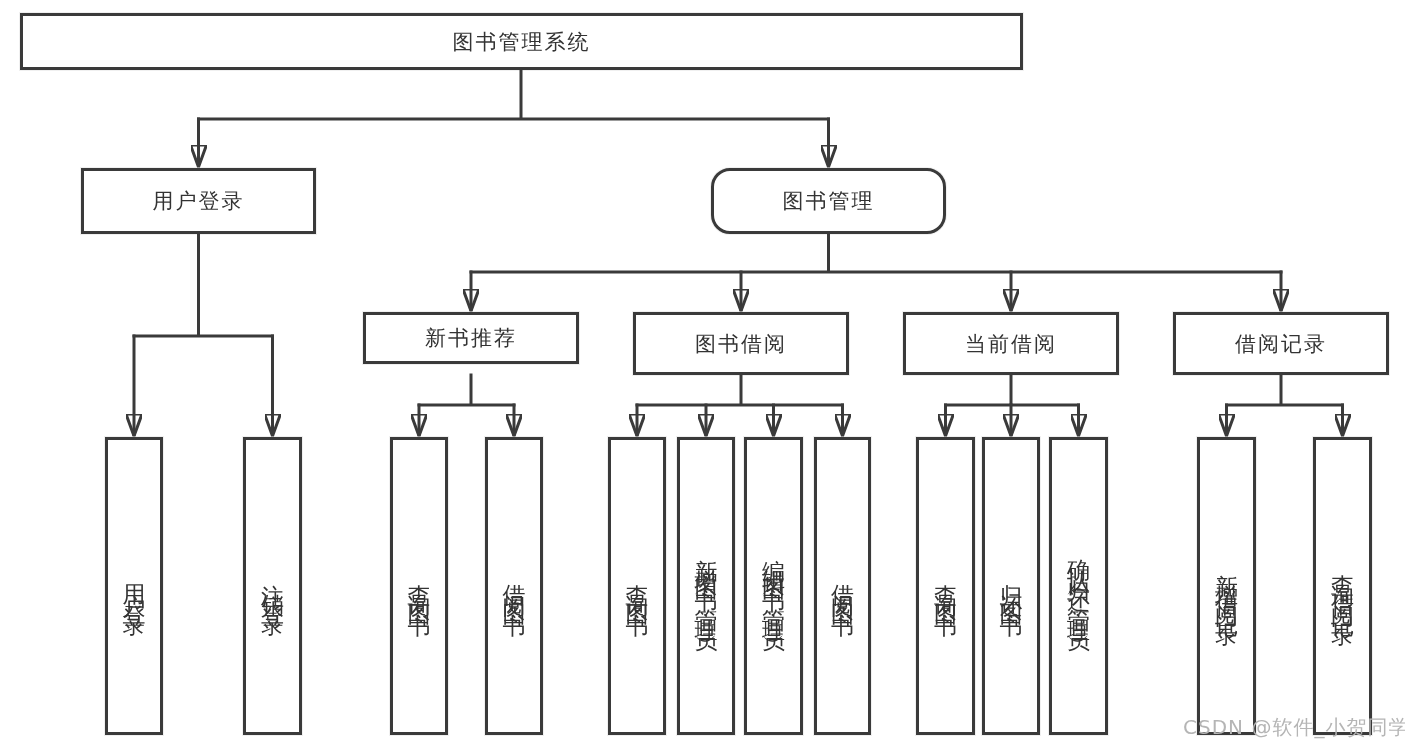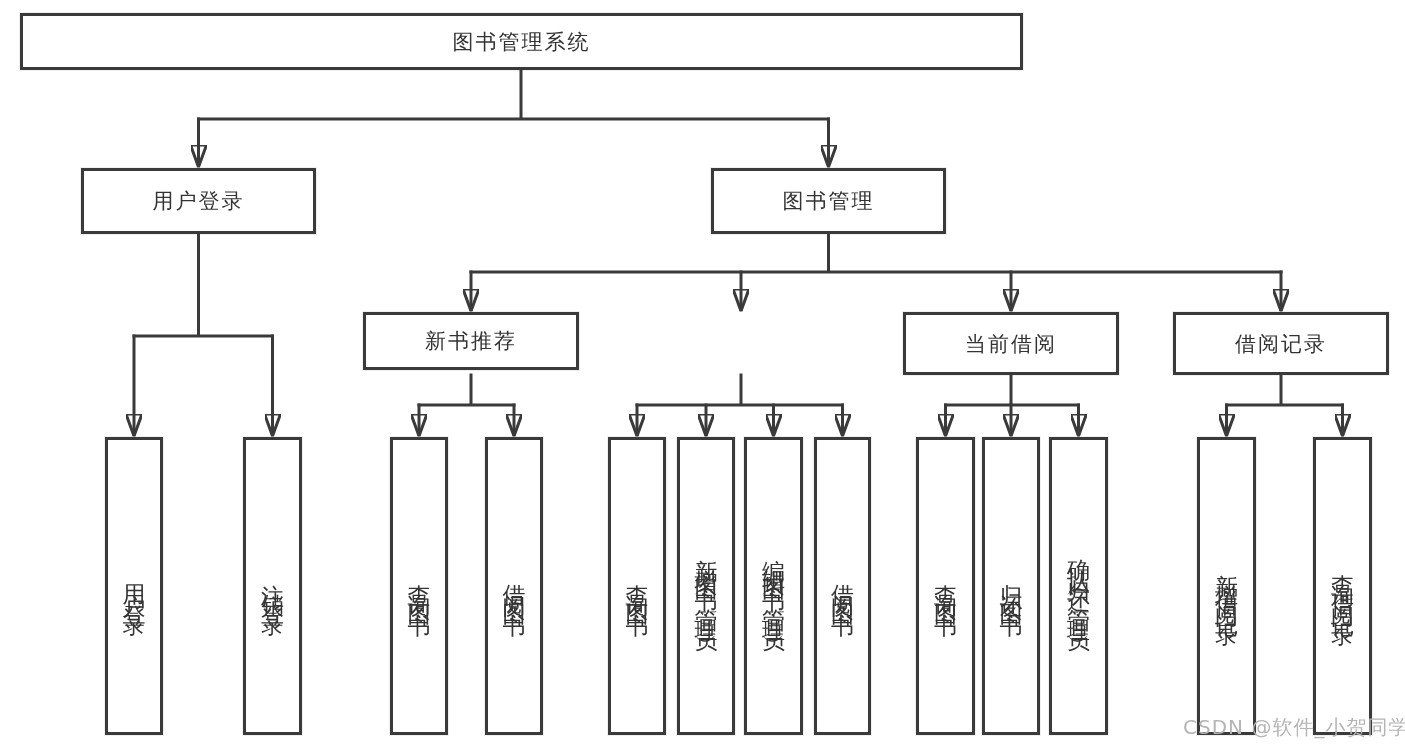--- a/index.html
+++ b/index.html
@@ -111,23 +111,24 @@
     <line x1="1078.5" y1="405" x2="1078.5" y2="435" marker-end="url(#arrow)"></line>
 
     <path d="M1281,375 V405 M1226.5,405 H1342.5"></path>
     <line x1="1226.5" y1="405" x2="1226.5" y2="435" marker-end="url(#arrow)"></line>
     <line x1="1342.5" y1="405" x2="1342.5" y2="435" marker-end="url(#arrow)"></line>
   </svg>
 
   <div class="node h" style="left:20px;top:13px;width:1003px;height:57px;">图书管理系统</div>
 
   <div class="node h" style="left:81px;top:168px;width:235px;height:66px;">用户登录</div>
-  <div class="node h" style="left:711px;top:168px;width:235px;height:66px;">图书管理</div>
+  <div class="node h" style="left:711px;top:168px;width:235px;height:66px;border-radius:19px;">图书管理</div>
 
-  <div class="node h" style="left:363px;top:312px;width:216px;height:58px;">新书推荐</div>
+  <div class="node h" style="left:363px;top:312px;width:216px;height:52px;">新书推荐</div>
+  <div class="node h" style="left:633px;top:312px;width:216px;height:63px;">图书借阅</div>
   <div class="node h" style="left:903px;top:312px;width:216px;height:63px;text-align:center;">当前借阅</div>
   <div class="node h" style="left:1173px;top:312px;width:216px;height:63px;">借阅记录</div>
 
   <div class="node v" style="left:105px;top:437px;width:58px;height:298px;">用户登录</div>
   <div class="node v" style="left:243px;top:437px;width:59px;height:298px;">注销登录</div>
 
   <div class="node v" style="left:390px;top:437px;width:58px;height:298px;">查询图书</div>
   <div class="node v" style="left:485px;top:437px;width:58px;height:298px;">借阅图书</div>
 
   <div class="node v" style="left:608px;top:437px;width:58px;height:298px;">查询图书</div>

